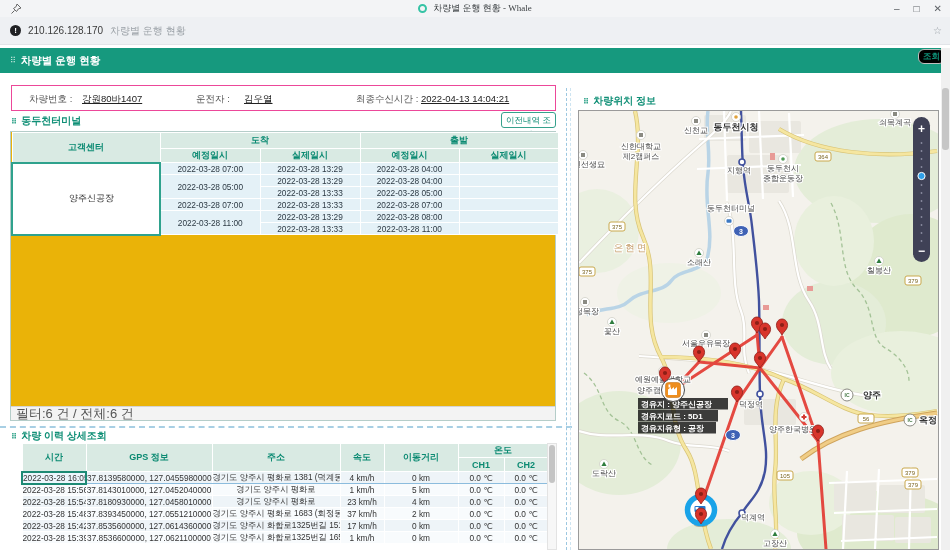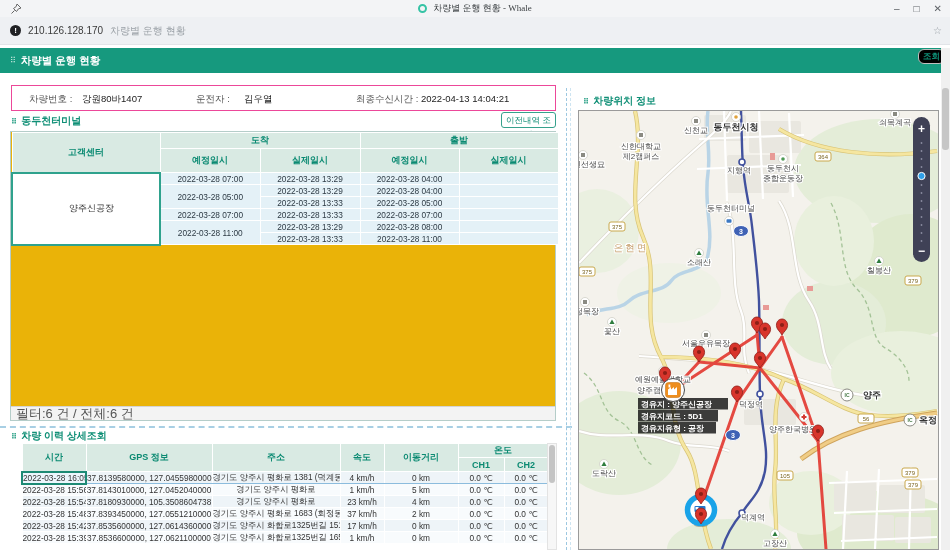--- a/index.html
+++ b/index.html
@@ -24,32 +24,32 @@
   
   .green-header{position:absolute;left:0;top:48px;width:950px;height:25px;background:#16997e;display:flex;align-items:center;}
   .gh-icon{color:#bfe6db;font-size:8px;margin:0 5px 0 10px;}
   .gh-title{color:#fff;font-size:10.5px;font-weight:bold;}
   .btn-query{position:absolute;right:5px;top:5px;width:27px;height:15px;background:#000000;border:1px solid #bfbfbf;border-radius:6px;color:#0e8c74;font-size:8.5px;font-weight:bold;text-align:center;line-height:13px;cursor:pointer;margin-top:44px;}
 
   
   .info-box{position:absolute;left:11px;top:85px;width:545px;height:26px;border:1px solid #ec4899;background:#fff;}
   .info-box span{position:absolute;top:7px;font-size:9.5px;}
   .i-lab{color:#555;}
-  .i-val{color:#222;}
+  .i-val{color:#222;text-decoration:underline;}
 
   .sec-title{position:absolute;font-size:10px;font-weight:bold;color:#0f8f76;display:flex;align-items:center;gap:4px;}
   .sec-title .dots{font-size:8px;color:#38a68e;}
 
   .btn-prev{position:absolute;left:501px;top:112px;width:55px;height:16px;background:#fff;border:1px solid #35a18c;border-radius:3px;color:#0e8c74;font-size:8.5px;text-align:center;line-height:14px;cursor:pointer;}
 
   .trip-box{position:absolute;left:10px;top:131px;width:546px;height:290px;border:1px solid #b5cdc9;background:#eab308;}
   .trip-table{border-collapse:collapse;table-layout:fixed;width:546px;}
   .trip-table th{background:#d9eae3;color:#0b8a72;font-weight:bold;border:1px solid #fff;font-size:9px;padding:0;}
   .trip-table thead tr:nth-child(1) th{height:16px;}
-  .trip-table thead tr:nth-child(2) th{height:24px;}
+  .trip-table thead tr:nth-child(2) th{height:14px;}
   .trip-table td{background:#e4f1f7;border:1px solid #fff;text-align:center;height:12px;padding:0;font-size:8.3px;color:#2d3a44;}
   td.center-cell{background:#fff;border:2px solid #2fa28d;color:#333;font-size:9px;padding-left:11px;}
   .trip-footer{position:absolute;left:0;bottom:0;width:100%;height:14px;background:#f3f3f3;border-top:1px solid #d4d4d4;font-size:13px;color:#555;line-height:14px;padding-left:5px;}
 
   .h-dash{position:absolute;left:0;top:426px;width:572px;border-top:2px dashed #a8cfe4;}
   .v-dash{position:absolute;left:566px;top:88px;height:462px;width:5px;border-left:1px dashed #9cc7e0;border-right:1px dashed #cde4f1;}
 
   .hist-wrap{position:absolute;left:21px;top:443px;width:536px;height:107px;overflow:hidden;}
   .hist-table{border-collapse:collapse;table-layout:fixed;width:526px;}
   .hist-table th{background:#d9eae3;color:#0b8a72;font-weight:bold;border:1px solid #fff;font-size:9px;padding:0;height:14px;}
@@ -235,21 +235,21 @@
           <td>2022-03-28 15:56</td>
             <td>37.8143010000, 127.0452040000</td>
             <td>경기도 양주시 평화로</td>
           <td>1 km/h</td>
             <td>5 km</td>
             <td>0.0 ℃</td>
             <td>0.0 ℃</td>
         </tr>
         <tr>
           <td>2022-03-28 15:54</td>
-            <td>37.8180930000, 105.3508604738</td>
+            <td>37.8180930000, 127.0458010000</td>
             <td>경기도 양주시 평화로</td>
           <td>23 km/h</td>
             <td>4 km</td>
             <td>0.0 ℃</td>
             <td>0.0 ℃</td>
         </tr>
         <tr>
           <td>2022-03-28 15:48</td>
             <td>37.8393450000, 127.0551210000</td>
             <td>경기도 양주시 평화로 1683 (회정동)</td>

